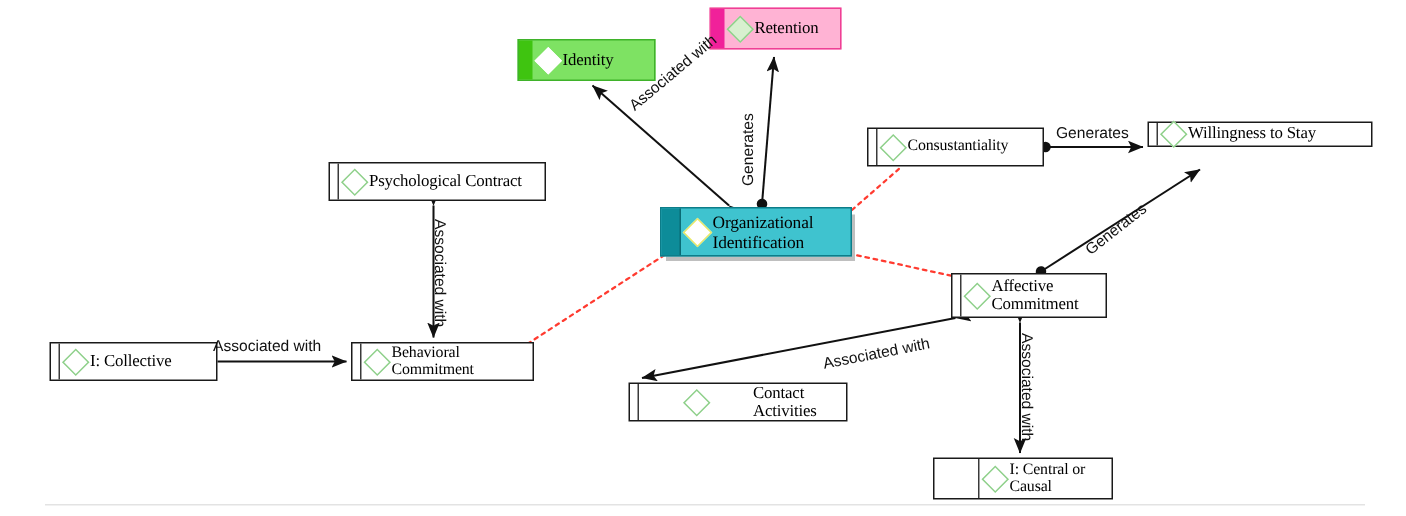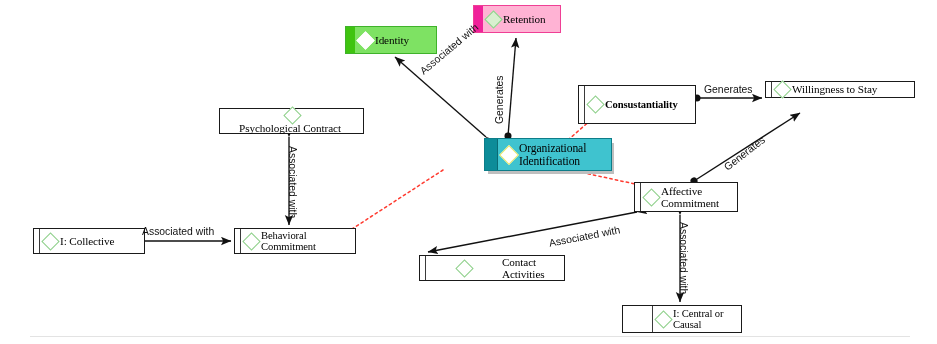--- a/index.html
+++ b/index.html
@@ -64,21 +64,20 @@
   
   .node.pink { background: #ffb3d4; border-color: #ef3f95; }
   .node.pink .band { width: 9px; background: #f0219a; border-right: none; }
   .node.pink .dia { border-color: #8ed08a; background: #d8f0cf; }
 
   
   .node.teal {
     background: #3fc3cf;
     border: 1px solid #0d7d89;
     box-shadow: 3px 4px 0 -1px #bfbfbf;
-    margin-left: 44px;
   }
   .node.teal .band { width: 13px; background: #0d8c99; border-right: 1px solid #0a6b75; }
   .node.teal .dia {
     border-color: #e8e86a;
     background: #ffffff;
     width: 14px; height: 14px;
   }
   .node.teal .nlabel { font-size: 11.6px; line-height: 1.12; }
 
   
@@ -156,39 +155,39 @@
     <span class="nlabel">Retention</span>
   </div>
 
   <div class="node teal" style="left:440px; top:138px; width:128px; height:33px;">
     <span class="band"></span>
     <span class="dia"></span>
     <span class="nlabel">Organizational
 Identification</span>
   </div>
 
-  <div class="node" style="left:219px; top:108px; width:145px; height:26px;flex-direction:column;">
+  <div class="node" style="left:219px; top:108px; width:145px; height:26px;">
     <span class="band"></span>
     <span class="dia"></span>
     <span class="nlabel">Psychological Contract</span>
   </div>
 
   <div class="node" style="left:33px; top:228px; width:112px; height:26px;">
     <span class="band"></span>
     <span class="dia"></span>
     <span class="nlabel">I: Collective</span>
   </div>
 
   <div class="node" style="left:234px; top:228px; width:122px; height:26px;">
     <span class="band"></span>
     <span class="dia"></span>
     <span class="nlabel" style="font-size:10.6px">Behavioral Commitment</span>
   </div>
 
-  <div class="node" style="left:578px; top:85px; width:118px; height:39px;font-weight:bold;">
+  <div class="node" style="left:578px; top:85px; width:118px; height:26px;">
     <span class="band"></span>
     <span class="dia"></span>
     <span class="nlabel" style="font-size:10.6px">Consustantiality</span>
   </div>
 
   <div class="node" style="left:765px; top:81px; width:150px; height:17px;">
     <span class="band"></span>
     <span class="dia"></span>
     <span class="nlabel">Willingness to Stay</span>
   </div>

